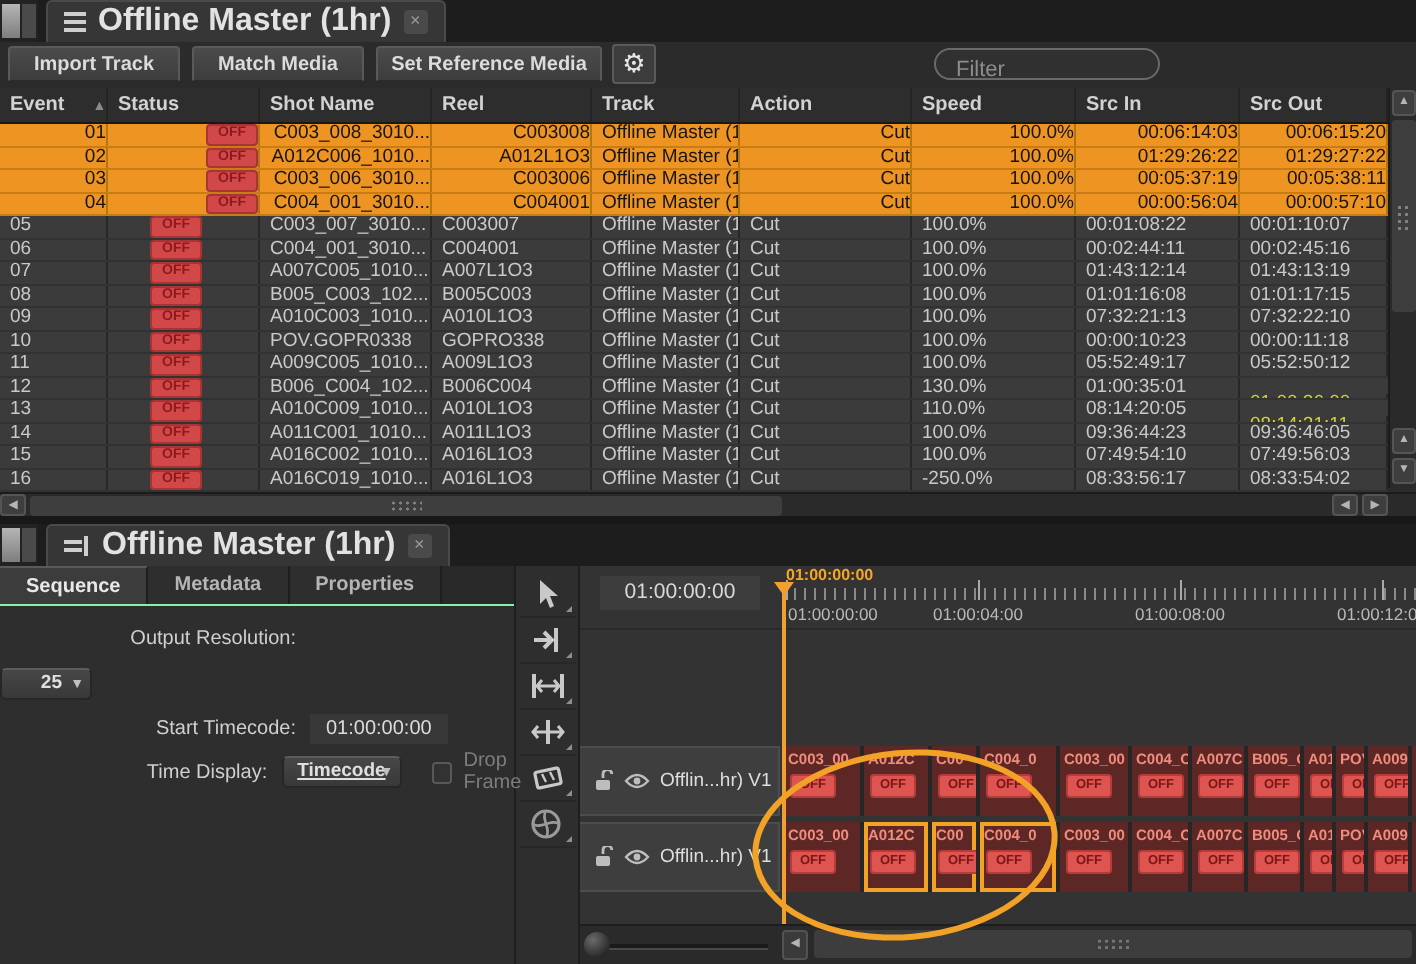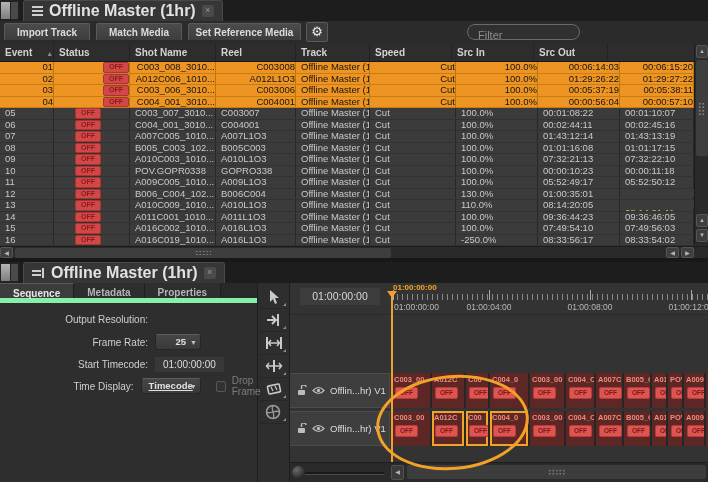--- a/index.html
+++ b/index.html
@@ -69,21 +69,21 @@
   .grip-h { position:absolute; left:180px; top:2px; width:16px; height:6px;
     background-image:radial-gradient(#808080 0.8px, transparent 1px); background-size:3.5px 3px; }
 
   .splitter { position:absolute; top:258px; left:0; right:0; height:4px; background:#181818; }
 
   
   .bottom-tabbar { top:262px; }
   .bottom-content { position:absolute; top:283px; left:0; right:0; bottom:0; display:flex; background:#2e2e2e; }
 
   .left-panel { width:258px; position:relative; border-right:1px solid #1e1e1e; background:#2e2e2e; }
-  .ptabs { display:flex; height:20px; border-bottom:5px solid #86efac; background:#282828;text-align:center; }
+  .ptabs { display:flex; height:20px; border-bottom:1px solid #86efac; background:#282828;text-align:center; }
   .ptab { padding:0 13px; line-height:19px; color:#b5b5b5; font-size:10px; font-weight:bold;
     border-right:1px solid #1e1e1e; background:#2e2e2e; }
   .ptab.active { background:#3c3c3c; color:#e8e8e8; border-top:1px solid #5a5a5a; }
   .form-row { position:absolute; left:0; height:18px; display:flex; align-items:center; }
   .form-label { width:155px; text-align:right; padding-right:7px; color:#cfcfcf; font-size:10px; }
   .dropdown { position:relative; height:16px; background:linear-gradient(#474747,#393939); border:1px solid #262626;
     border-top-color:#5c5c5c; border-radius:3px; color:#e0e0e0; font-size:9.5px; font-weight:bold;
     line-height:14px; padding:0 14px 0 7px; white-space:nowrap; overflow:hidden; }
   .dropdown .dd-arrow { position:absolute; right:3px; top:0; color:#c0c0c0; font-size:7px; line-height:15px; }
   .value-box { height:15px; background:#383838; color:#dcdcdc; font-size:10px; line-height:15px; padding:0 8px; }
@@ -172,20 +172,21 @@
       <input type="text" placeholder="Filter" style="">
     </div>
   </div>
 
   <div class="thead">
     <div class="hc c-event"><span>Event</span><span class="sort-tri">▲</span></div>
     <div class="hc c-status">Status</div>
     <div class="hc c-shot">Shot Name</div>
     <div class="hc c-reel">Reel</div>
     <div class="hc c-track">Track</div>
+    <div class="hc c-action">Action</div>
     <div class="hc c-speed">Speed</div>
     <div class="hc c-srcin">Src In</div>
     <div class="hc c-srcout">Src Out</div>
   </div>
 
   <div class="tbody">
       <div class="trow selected">
       <div class="tc c-event">01</div>
       <div class="tc c-status"><span class="off-badge">OFF</span></div>
       <div class="tc c-shot">C003_008_3010...</div>
@@ -405,21 +406,20 @@
       <div class="ptabs">
         <div class="ptab active">Sequence</div>
         <div class="ptab">Metadata</div>
         <div class="ptab">Properties</div>
       </div>
 
       <div class="form-row" style="top:27px;">
         <div class="form-label">Output Resolution:</div>
       </div>
       <div class="form-row" style="top:50px;">
-        <div class="form-label">Frame Rate:</div>
         <div class="dropdown" style="width:46px;text-align:right;">
           <span>25</span>
           <span class="dd-arrow">▼</span>
         </div>
       </div>
       <div class="form-row" style="top:72px;">
         <div class="form-label">Start Timecode:</div>
         <div class="value-box">01:00:00:00</div>
       </div>
       <div class="form-row" style="top:94px;">

